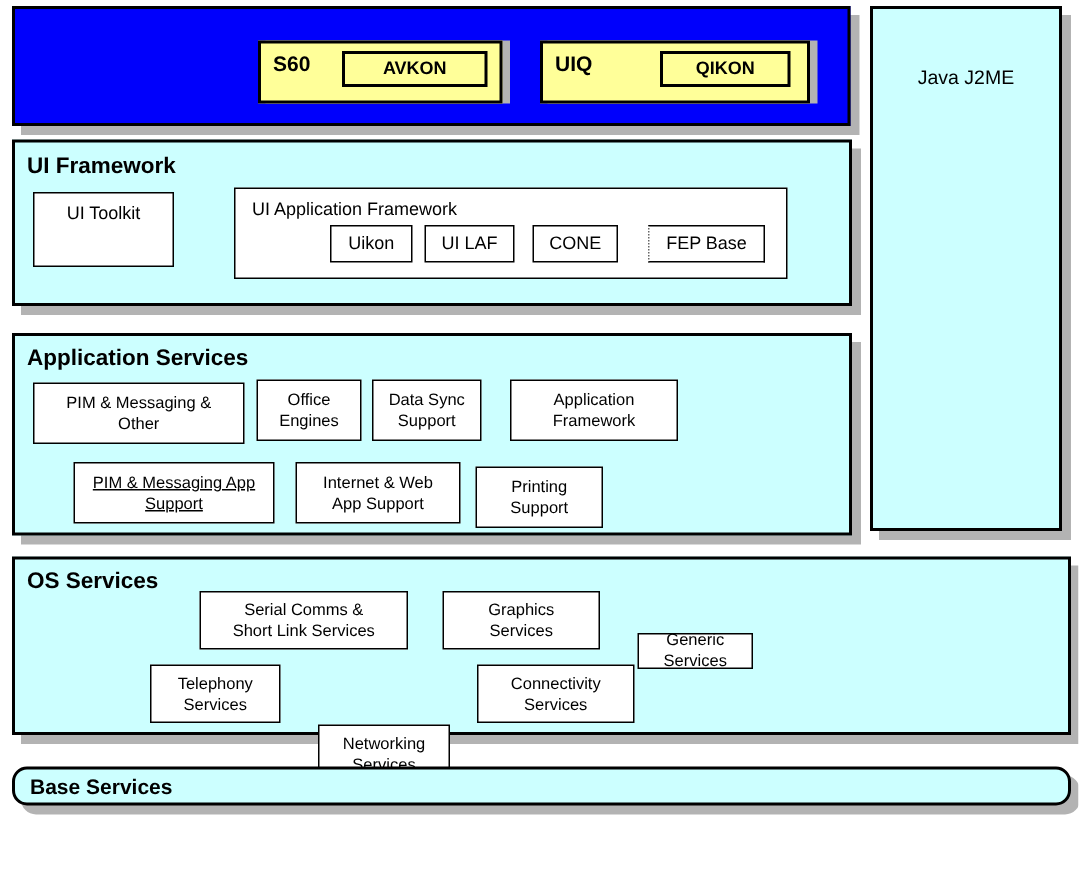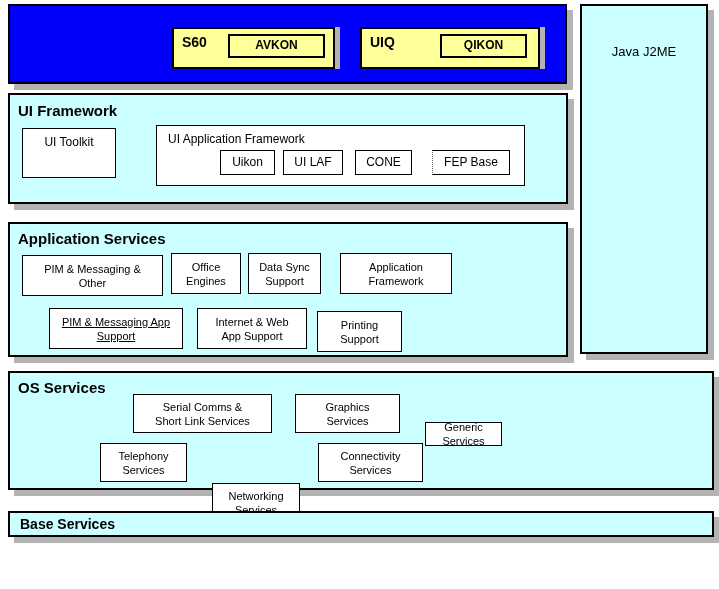--- a/index.html
+++ b/index.html
@@ -61,21 +61,21 @@
 
   .sec-ossvc{left:8px;top:371px;width:706px;height:119px;}
   .ossvc-title{left:8px;top:6px;text-align:right;}
   .os-b1{left:123px;top:21px;width:139px;height:39px;}
   .os-b2{left:285px;top:21px;width:105px;height:39px;}
   .os-b3{left:415px;top:21px;width:77px;height:24px;margin-top:28px;}
   .os-b4{left:90px;top:70px;width:87px;height:39px;}
   .os-b5{left:202px;top:70px;width:88px;height:39px;margin-top:40px;}
   .os-b6{left:308px;top:70px;width:105px;height:39px;}
 
-  .bar-base{left:8px;top:511px;width:706px;height:26px;}
+  .bar-base{left:8px;top:511px;width:706px;height:26px;border-radius:10px;}
   .bar-base .bar-title{left:10px;top:3px;font-size:14px;}
   .bar-kernel{left:8px;top:548px;width:706px;height:30px;}
   .bar-kernel .bar-title{left:10px;top:5px;font-size:14px;}
   .bar-title{position:absolute;font-weight:bold;white-space:nowrap;}
 </style>
 </head>
 <body>
 
 <div id="stage">
 

